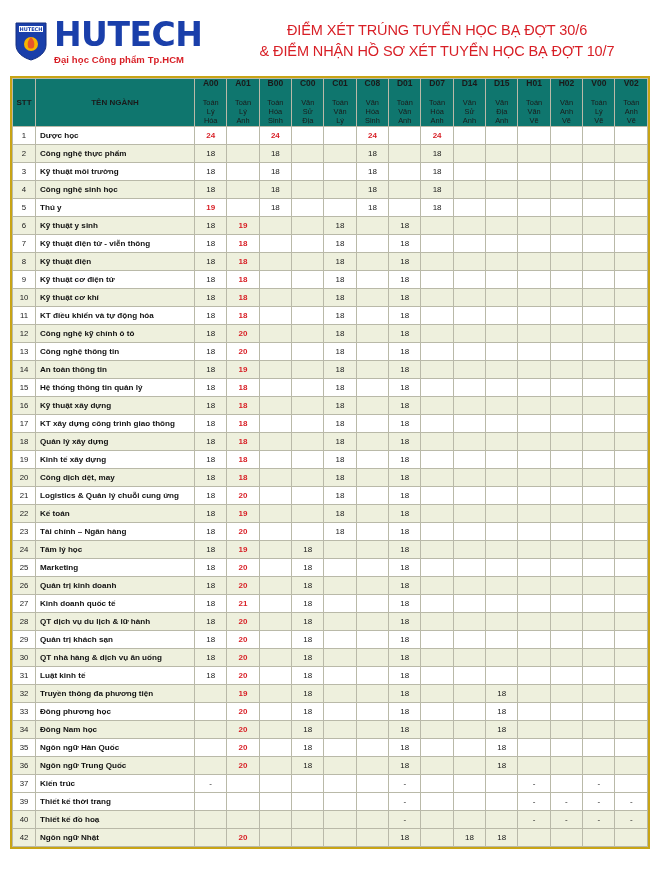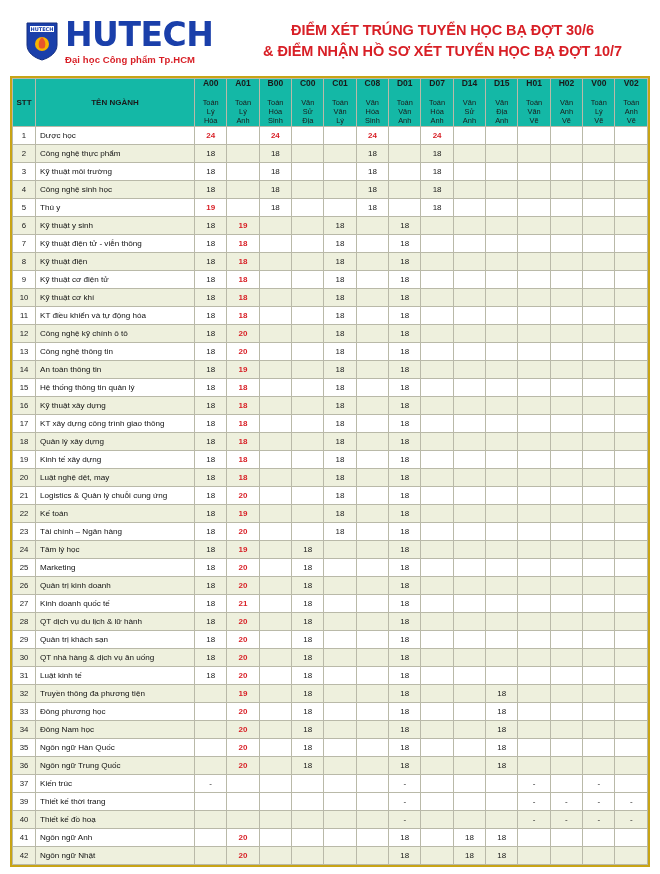--- a/index.html
+++ b/index.html
@@ -20,21 +20,20 @@
     box-sizing: border-box;
   }
 
   
   .header {
     display: flex;
     align-items: center;
     padding: 14px 16px 6px 14px;
     height: 74px;
     box-sizing: border-box;
-    margin-left: 11px;
   }
   .logo-block {
     display: flex;
     align-items: center;
     flex: 0 0 auto;
     width: 212px;
   }
   .logo-shield {
     position: relative;
     width: 34px;
@@ -66,21 +65,21 @@
     margin-top: 3px;
     letter-spacing: 0.1px;
   }
   .header-titles {
     flex: 1 1 auto;
     text-align: center;
     padding-left: 4px;
   }
   .title-line {
     color: #d81f26;
-    font-weight: bold;
+    font-weight: normal;
     font-size: 14.5px;
     line-height: 1.45;
     letter-spacing: -0.1px;
   }
 
   
   .table-wrap {
     margin: 2px 10px 0 10px;
     border: 2px solid #c8a415;
     background: #ffffcc;
@@ -94,21 +93,21 @@
     color: #111;
   }
   table.scores th, table.scores td {
     border: 1px solid #b9b9a8;
     padding: 0;
     text-align: center;
     vertical-align: middle;
     height: 17px;
   }
   thead th {
-    background: #14b8a6;
+    background: #0f766e;
     font-weight: bold;
     color: #1a1a1a;
     font-size: 8px;
     padding: 2px 1px;
     height: 64px;
   }
   th.col-stt { width: 22px; margin-top: 8px; }
   th.col-name { width: 158px; }
   th.col-code { width: auto; }
 
@@ -129,20 +128,21 @@
   tbody td.stt {
     font-size: 7.8px;
     color: #222;
   }
   tbody td.name {
     text-align: left;
     padding-left: 4px;
     font-size: 8.1px;
     white-space: nowrap;
     overflow: hidden;
+    font-weight: bold;
   }
   tbody td.val {
     font-size: 8px;
   }
   
   tr.r-odd td { background: #ffffff; }
   tr.r-even td { background: #eef0dd; }
   tr.r-odd td.name, tr.r-even td.name { }
   tr.r-even td.stt, tr.r-even td.name { background: #eef0dd; }
 
@@ -580,21 +580,21 @@
             <td class="val v-dark"></td>
             <td class="val v-dark"></td>
             <td class="val v-dark"></td>
             <td class="val v-dark"></td>
             <td class="val v-dark"></td>
             <td class="val v-dark"></td>
             <td class="val v-dark"></td>
           </tr>
           <tr class="r-even">
             <td class="stt">20</td>
-            <td class="name">Luật nghệ dệt, may</td>
+            <td class="name">Công dịch dệt, may</td>
             <td class="val v-dark">18</td>
             <td class="val v-red">18</td>
             <td class="val v-dark"></td>
             <td class="val v-dark"></td>
             <td class="val v-dark">18</td>
             <td class="val v-dark"></td>
             <td class="val v-dark">18</td>
             <td class="val v-dark"></td>
             <td class="val v-dark"></td>
             <td class="val v-dark"></td>
@@ -937,38 +937,20 @@
             <td class="val v-dark"></td>
             <td class="val v-dark"></td>
             <td class="val v-dark">-</td>
             <td class="val v-dark"></td>
             <td class="val v-dark"></td>
             <td class="val v-dark"></td>
             <td class="val v-dark">-</td>
             <td class="val v-dark">-</td>
             <td class="val v-dark">-</td>
             <td class="val v-dark">-</td>
-          </tr>
-          <tr class="r-odd">
-            <td class="stt">41</td>
-            <td class="name">Ngôn ngữ Anh</td>
-            <td class="val v-dark"></td>
-            <td class="val v-red">20</td>
-            <td class="val v-dark"></td>
-            <td class="val v-dark"></td>
-            <td class="val v-dark"></td>
-            <td class="val v-dark"></td>
-            <td class="val v-dark">18</td>
-            <td class="val v-dark"></td>
-            <td class="val v-dark">18</td>
-            <td class="val v-dark">18</td>
-            <td class="val v-dark"></td>
-            <td class="val v-dark"></td>
-            <td class="val v-dark"></td>
-            <td class="val v-dark"></td>
           </tr>
           <tr class="r-even">
             <td class="stt">42</td>
             <td class="name">Ngôn ngữ Nhật</td>
             <td class="val v-dark"></td>
             <td class="val v-red">20</td>
             <td class="val v-dark"></td>
             <td class="val v-dark"></td>
             <td class="val v-dark"></td>
             <td class="val v-dark"></td>

